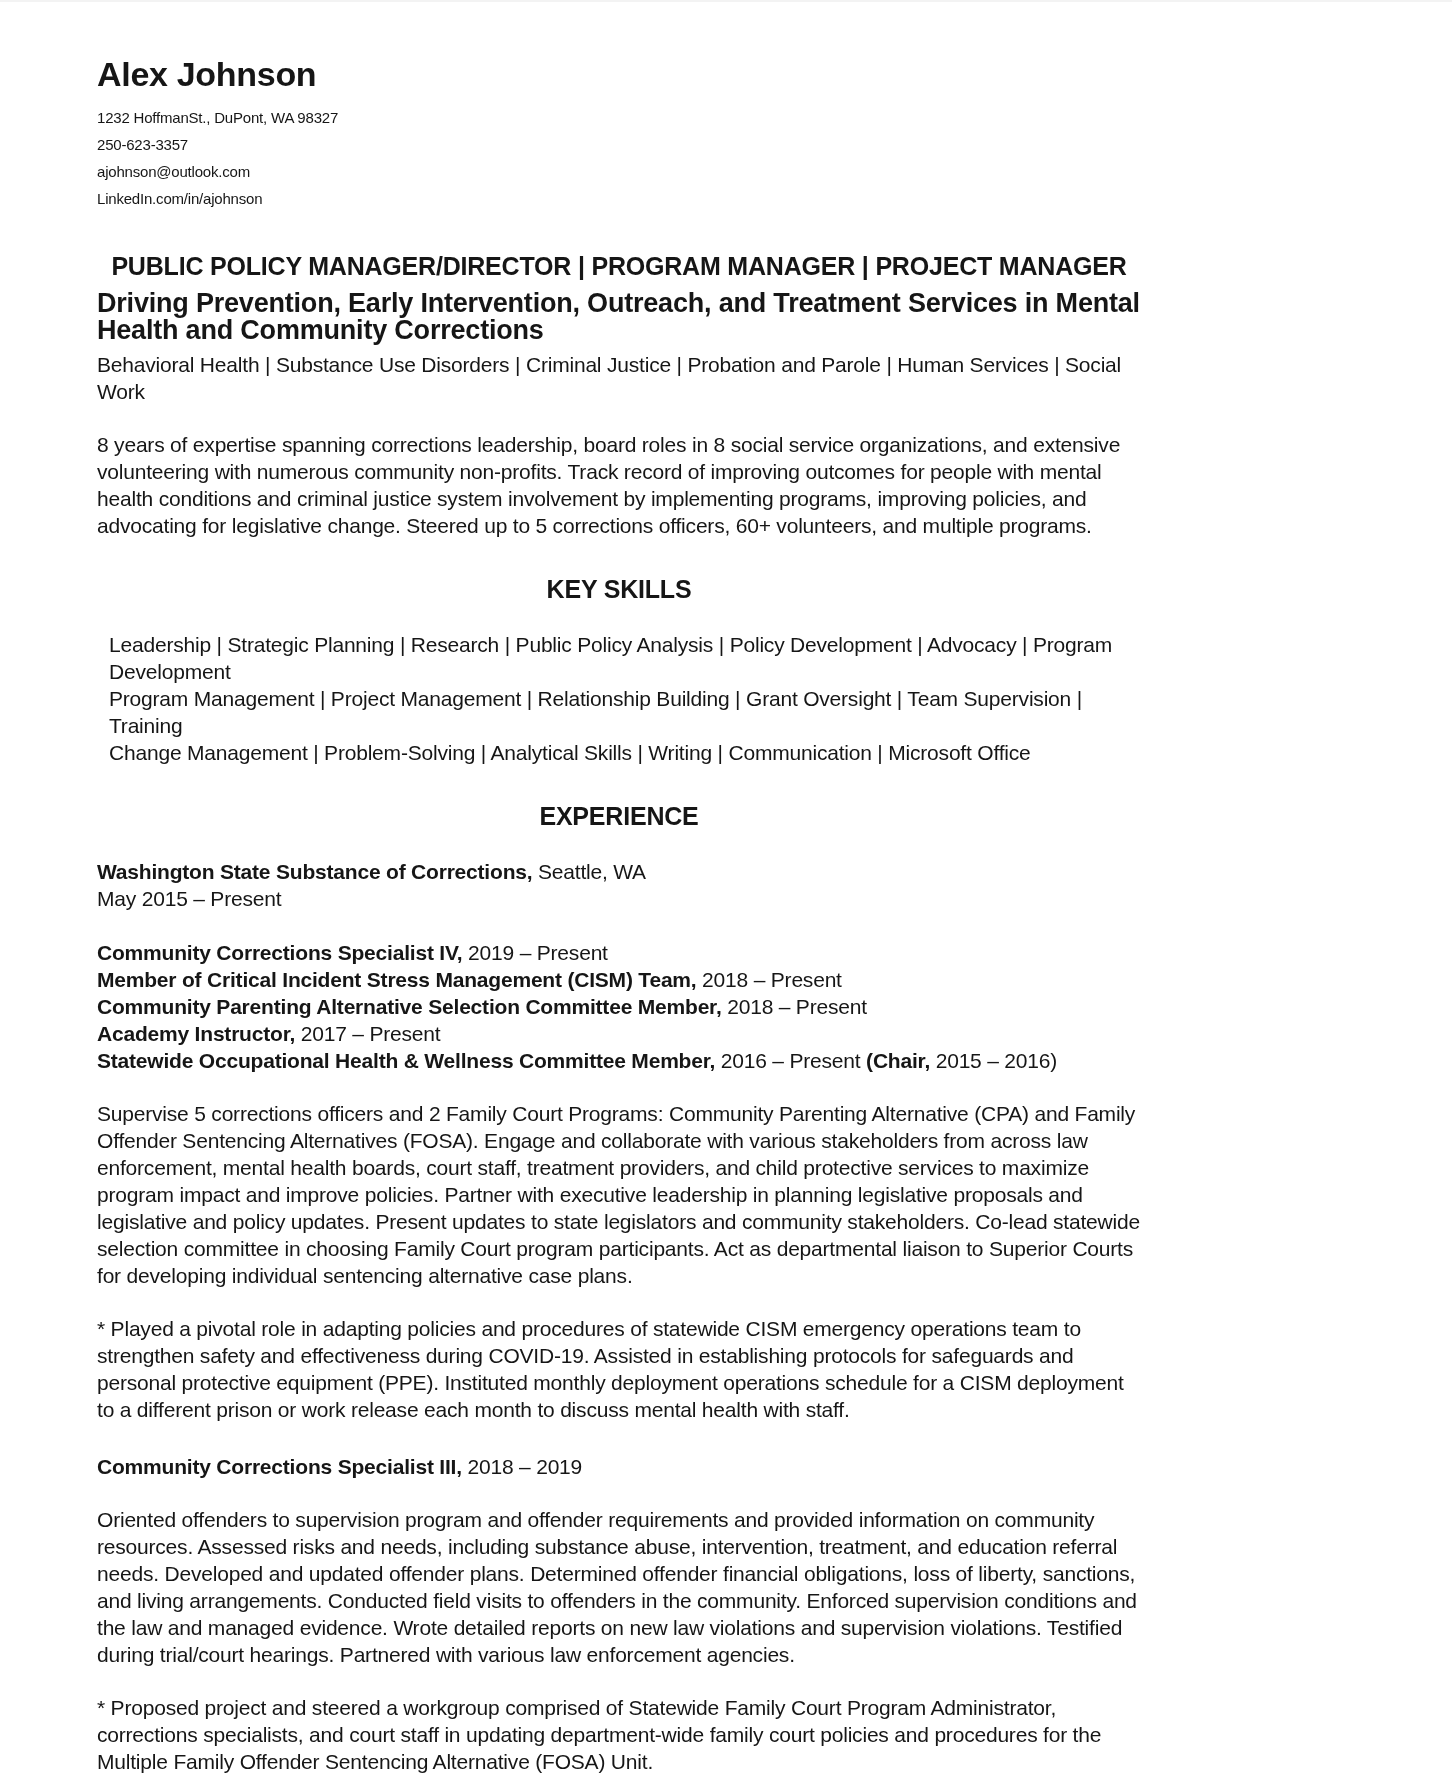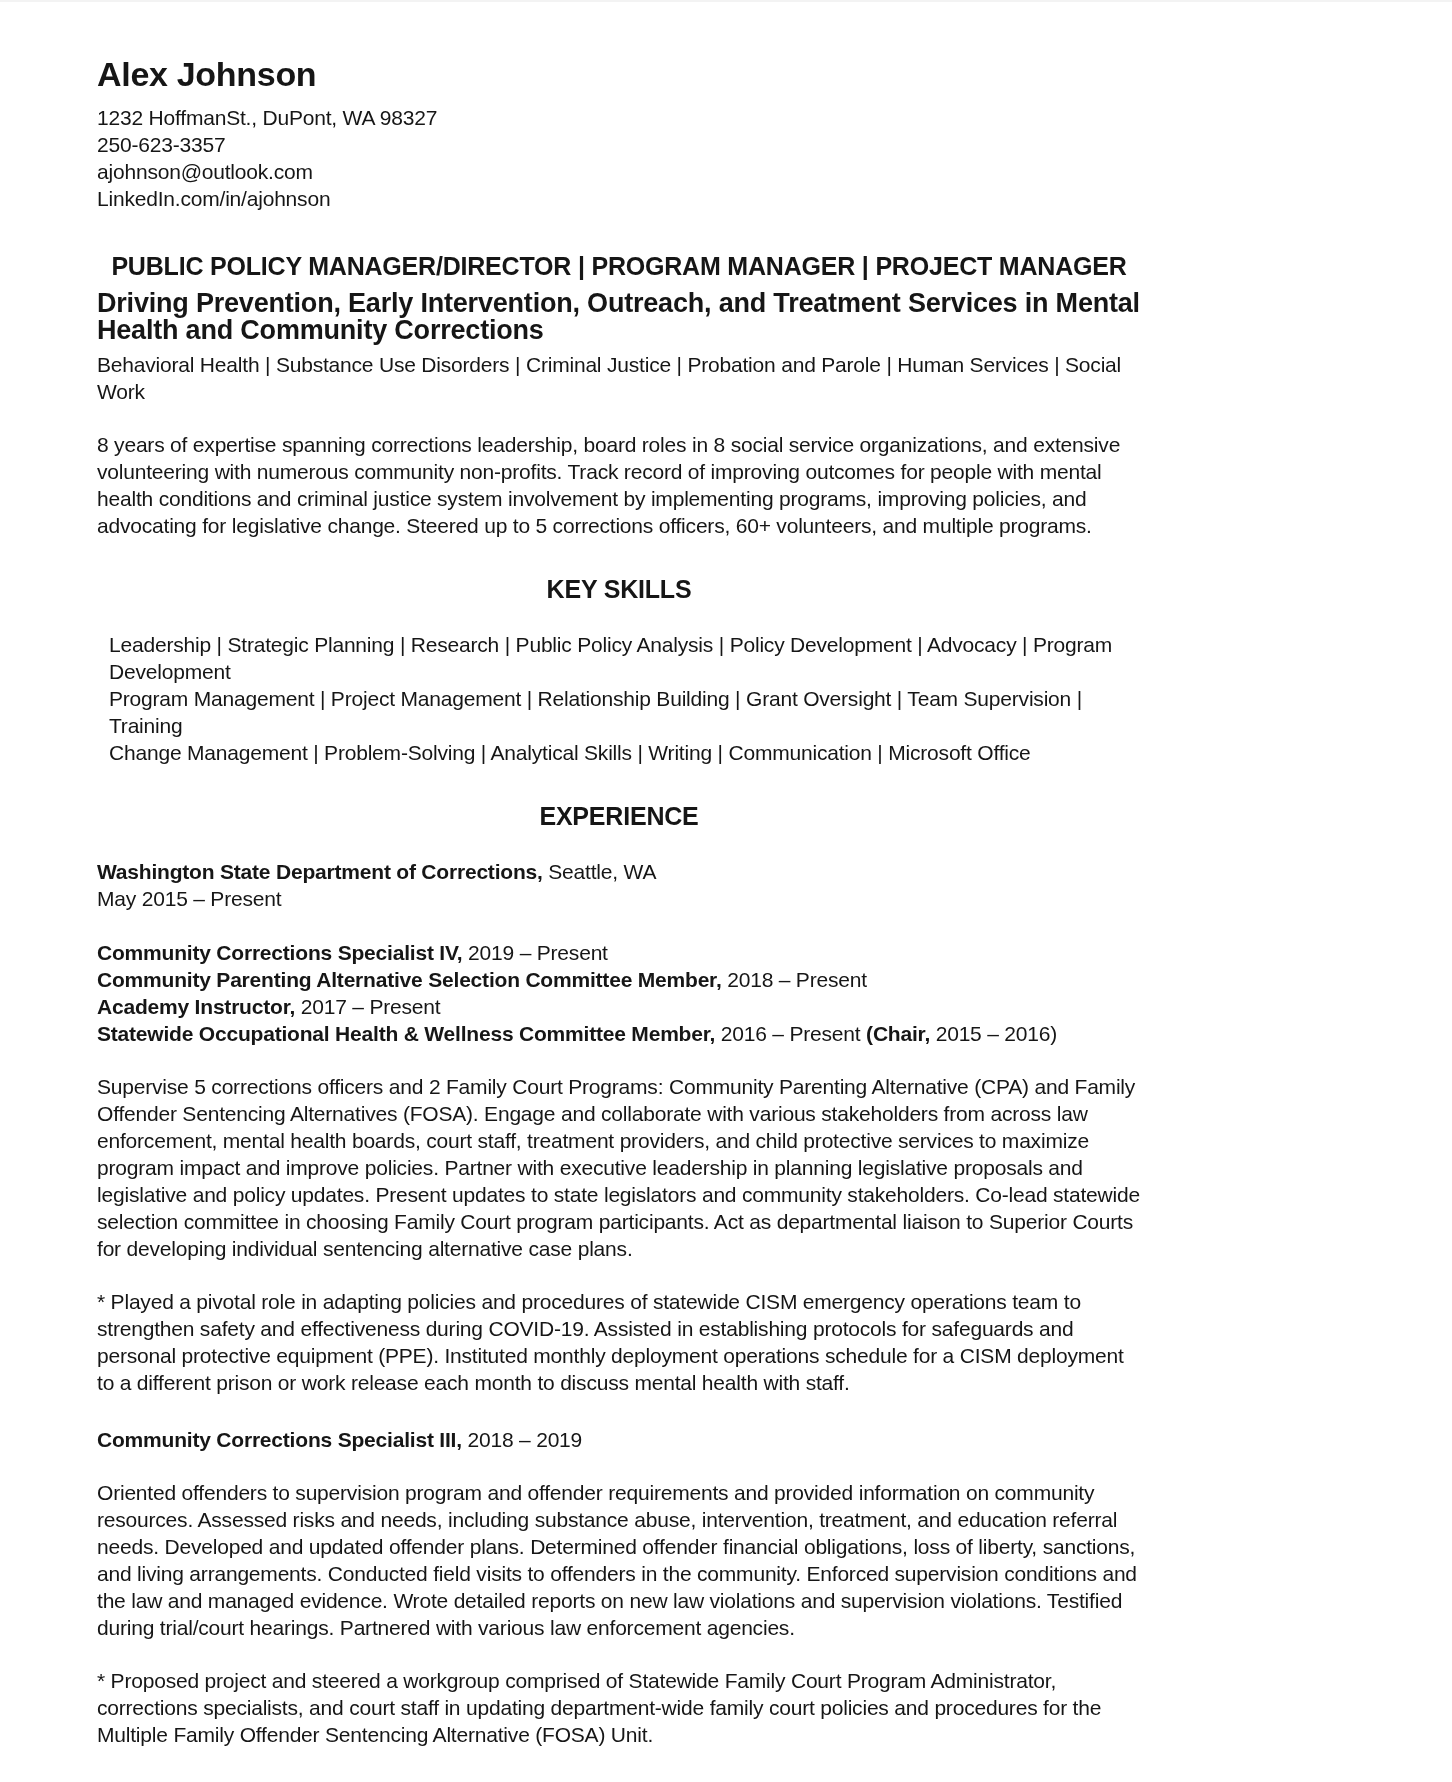--- a/index.html
+++ b/index.html
@@ -17,21 +17,21 @@
     padding: 53px 95px 0 97px;
     width: 1236px;
   }
   .name {
     font-size: 34px;
     font-weight: 700;
     letter-spacing: -0.3px;
     margin-bottom: 10px;
   }
   .contact-line {
-    font-size: 21px;
+    font-size: 15px;
     line-height: 27px;
     letter-spacing: -0.2px;
   }
   .section-heading {
     font-size: 25px;
     font-weight: 700;
     letter-spacing: -0.2px;
     text-align: center;
   }
   .headline-block { margin-top: 40px; }
@@ -90,26 +90,27 @@
       <div class="body-text">Leadership  |  Strategic Planning  |  Research  |  Public Policy Analysis  |  Policy Development  |  Advocacy  |  Program Development</div>
       <div class="body-text">Program Management  |  Project Management  |  Relationship Building  |  Grant Oversight  |  Team Supervision  |  Training</div>
       <div class="body-text">Change Management  |  Problem-Solving  |  Analytical Skills  |  Writing  |  Communication  |  Microsoft Office</div>
     </div>
   </div>
 
   <div class="experience-section">
     <div class="section-heading">EXPERIENCE</div>
 
     <div class="employer-block">
-      <div class="body-text"><span class="b">Washington State Department of Corrections,</span><span> Seattle, WA</span></div>
+      <div class="body-text"><span class="b">Washington State Substance of Corrections,</span><span> Seattle, WA</span></div>
       <div class="body-text">May 2015 – Present</div>
     </div>
 
     <div class="roles-block">
       <div class="body-text"><span class="b">Community Corrections Specialist IV,</span><span> 2019 – Present</span></div>
+      <div class="body-text"><span class="b">Member of Critical Incident Stress Management (CISM) Team,</span><span> 2018 – Present</span></div>
       <div class="body-text"><span class="b">Community Parenting Alternative Selection Committee Member,</span><span> 2018 – Present</span></div>
       <div class="body-text"><span class="b">Academy Instructor,</span><span> 2017 – Present</span></div>
       <div class="body-text"><span class="b">Statewide Occupational Health &amp; Wellness Committee Member,</span><span> 2016 – Present </span><span class="b">(Chair,</span><span> 2015 – 2016)</span></div>
     </div>
 
     <div class="body-text para">Supervise 5 corrections officers and 2 Family Court Programs: Community Parenting Alternative (CPA) and Family Offender Sentencing Alternatives (FOSA). Engage and collaborate with various stakeholders from across law enforcement, mental health boards, court staff, treatment providers, and child protective services to maximize program impact and improve policies. Partner with executive leadership in planning legislative proposals and legislative and policy updates. Present updates to state legislators and community stakeholders. Co-lead statewide selection committee in choosing Family Court program participants. Act as departmental liaison to Superior Courts for developing individual sentencing alternative case plans.</div>
 
     <div class="body-text para">* Played a pivotal role in adapting policies and procedures of statewide CISM emergency operations team to strengthen safety and effectiveness during COVID-19. Assisted in establishing protocols for safeguards and personal protective equipment (PPE). Instituted monthly deployment operations schedule for a CISM deployment to a different prison or work release each month to discuss mental health with staff.</div>
 
     <div class="body-text subrole-heading"><span class="b">Community Corrections Specialist III,</span><span> 2018 – 2019</span></div>

